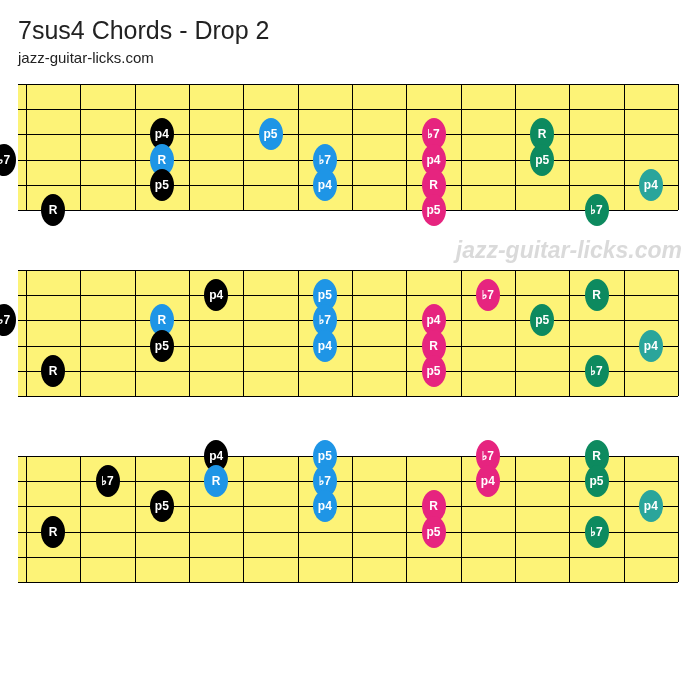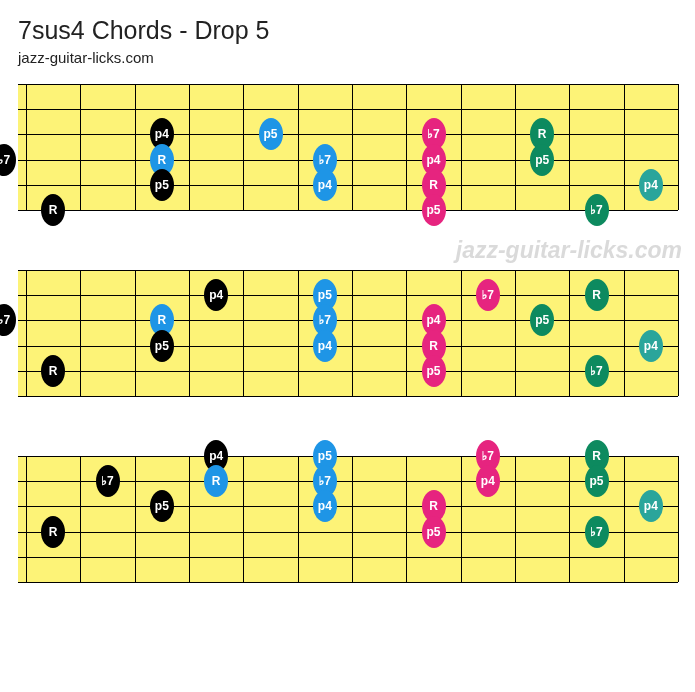--- a/index.html
+++ b/index.html
@@ -72,21 +72,21 @@
     font-size: 23px;
     font-style: italic;
     font-weight: 700;
     color: rgba(150,150,150,0.35);
     pointer-events: none;
   }
 </style>
 </head>
 <body>
 
-<h1 class="title">7sus4 Chords - Drop 5</h1>
+<h1 class="title">7sus4 Chords - Drop 2</h1>
 <div class="subtitle">jazz-guitar-licks.com</div>
 
 <div id="boards">
     <div class="fretboard">
       <div class="board-bg"></div>
       <div class="string" style="top: 0px;"></div>
       <div class="string" style="top: 25.2px;"></div>
       <div class="string" style="top: 50.4px;"></div>
       <div class="string" style="top: 75.6px;"></div>
       <div class="string" style="top: 100.8px;"></div>

